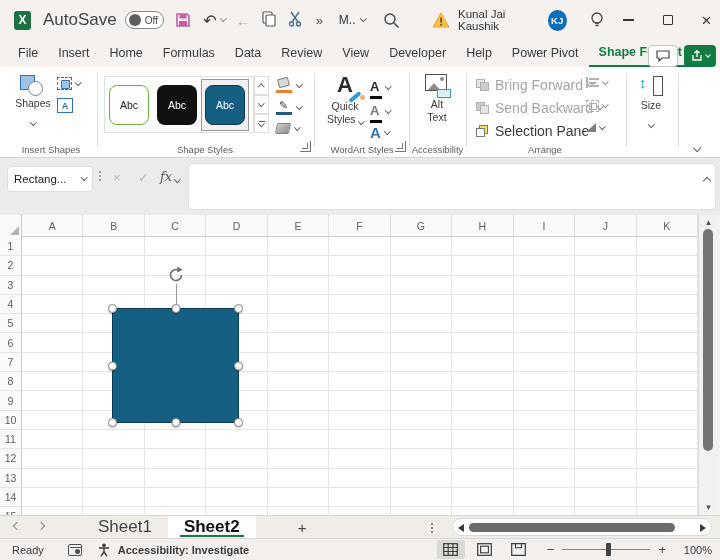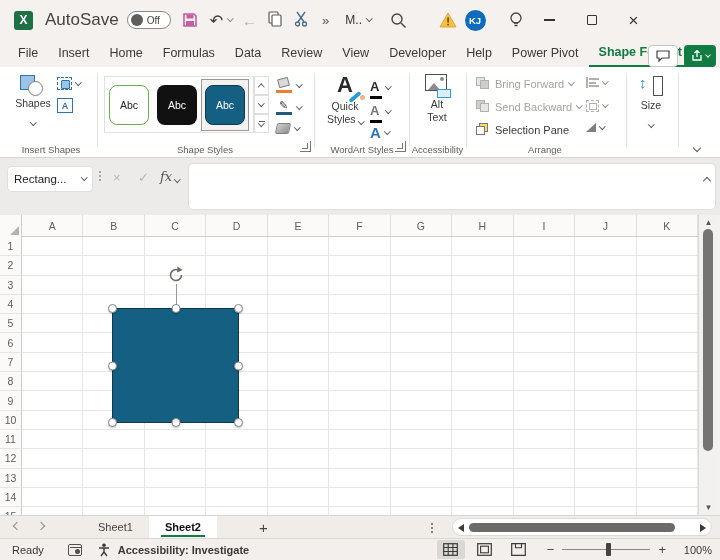--- a/index.html
+++ b/index.html
@@ -109,21 +109,21 @@
 
   
   #alttext-btn{position:absolute;left:416px;top:7px;width:42px;text-align:center;}
   #alttext-icon{position:relative;width:24px;height:24px;margin:0 auto;}
   #alttext-icon .pic{position:absolute;left:0;top:0;width:22px;height:17px;border:1.2px solid #505050;background:#fff;overflow:hidden;}
   #alttext-icon .mtn{position:absolute;left:1px;bottom:-1px;width:0;height:0;border-left:7px solid transparent;border-right:7px solid transparent;border-bottom:8px solid #8c8c8c;}
   #alttext-icon .sun{position:absolute;right:2px;top:2px;width:4px;height:4px;border-radius:50%;background:#8c8c8c;}
   #alttext-icon .tag{position:absolute;right:-2px;bottom:0;width:14px;height:9px;background:#daf0f8;border:1px solid #2e9bd6;}
 
   
-  .arr-item{position:absolute;display:flex;align-items:center;gap:5px;font-size:11px;white-space:nowrap;}
+  .arr-item{position:absolute;display:flex;align-items:center;gap:5px;font-size:14px;white-space:nowrap;}
   .arr-item.disabled{color:var(--disabled);}
   .arr-item.enabled{color:var(--txt);}
   .ic-sq2{position:relative;width:14px;height:13px;}
   .ic-sq2 .b{position:absolute;width:9px;height:9px;border:1.2px solid #b3b1af;background:#e8e6e4;}
   .ic-sq2 .f{position:absolute;width:9px;height:9px;border:1.2px solid #b3b1af;background:#cfcdcb;}
   .ic-sq2.en .b{border-color:#7a7876;background:#fff;}
   .ic-sq2.en .f{border-color:#7a7876;background:#ffd966;}
   .arr-right{position:absolute;display:flex;align-items:center;gap:4px;}
   .align-ic{width:13px;height:11px;border-left:2px solid #b3b1af;position:relative;}
   .align-ic i{position:absolute;left:1px;height:2px;background:#b3b1af;display:block;}
@@ -171,21 +171,21 @@
   
   #vscroll{position:absolute;left:698px;top:215px;width:19px;height:300px;background:#f3f1ef;border-left:1px solid #dcdad8;}
   #vscroll .arrow{position:absolute;left:0;width:19px;text-align:center;font-size:8px;color:#555;}
   #vthumb{position:absolute;left:4px;top:14px;width:10px;height:222px;background:#757472;border-radius:6px;}
 
   
   #sheetbar{position:absolute;left:0;top:515px;width:720px;height:23px;background:#f0ede9;border-top:1px solid #d9d7d4;display:flex;align-items:center;}
   #nav-prev{margin-left:14px;}
   #nav-next{margin-left:18px;}
   #sheet-tabs{display:flex;margin-left:38px;height:23px;}
-  .sheet-tab{padding:0 16px;font-size:11px;display:flex;align-items:center;color:#444;}
+  .sheet-tab{padding:0 16px;font-size:17px;display:flex;align-items:center;color:#444;}
   .sheet-tab.active{background:#fff;color:#111;font-weight:bold;position:relative;}
   .sheet-tab.active:after{content:"";position:absolute;left:12px;right:12px;bottom:2px;height:2px;background:var(--accent-green);}
   #add-sheet{margin-left:42px;font-size:15px;color:#444;}
   #sheet-dots{position:absolute;left:431px;top:7px;display:flex;flex-direction:column;gap:2px;}
   #sheet-dots i{width:2px;height:2px;border-radius:50%;background:#5f5d5b;}
   #hscroll{position:absolute;left:452px;top:2px;width:260px;height:18px;background:#fff;border:1px solid #dcdad8;border-radius:9px;}
   #hthumb{position:absolute;left:16px;top:3.5px;width:206px;height:9px;background:#6c6b6a;border-radius:5px;}
   #hscroll .tri{position:absolute;top:4.5px;width:0;height:0;border-top:4.5px solid transparent;border-bottom:4.5px solid transparent;}
   #h-left{left:5px;border-right:6px solid #3b3a39;}
   #h-right{right:5px;border-left:6px solid #3b3a39;}
@@ -252,20 +252,21 @@
           <path d="M11 11 L15.5 15.5" stroke="#444" stroke-width="1.4"></path>
         </svg>
     </span>
     <span id="warn-icon" class="tb-item">
       <svg width="18" height="16" viewBox="0 0 18 16">
           <path d="M9 1 L17 15 H1 Z" fill="#fbbf3e" stroke="#e8a33d" stroke-width="1"></path>
           <rect x="8.3" y="5.5" width="1.6" height="5" fill="#5a4a1a"></rect>
           <rect x="8.3" y="11.8" width="1.6" height="1.7" fill="#5a4a1a"></rect>
         </svg>
     </span>
+    <span id="user-name">Kunal Jai Kaushik</span>
     <div id="avatar">KJ</div>
     <span id="bulb-icon" class="tb-item">
       <svg width="14" height="17" viewBox="0 0 14 17">
           <circle cx="7" cy="6" r="5" fill="none" stroke="#444" stroke-width="1.3"></circle>
           <path d="M5 11 h4 M5.5 13.5 h3" stroke="#444" stroke-width="1.3" fill="none"></path>
         </svg>
     </span>
     <div class="win-btn">
         <span id="min-icon"></span>
       </div>

